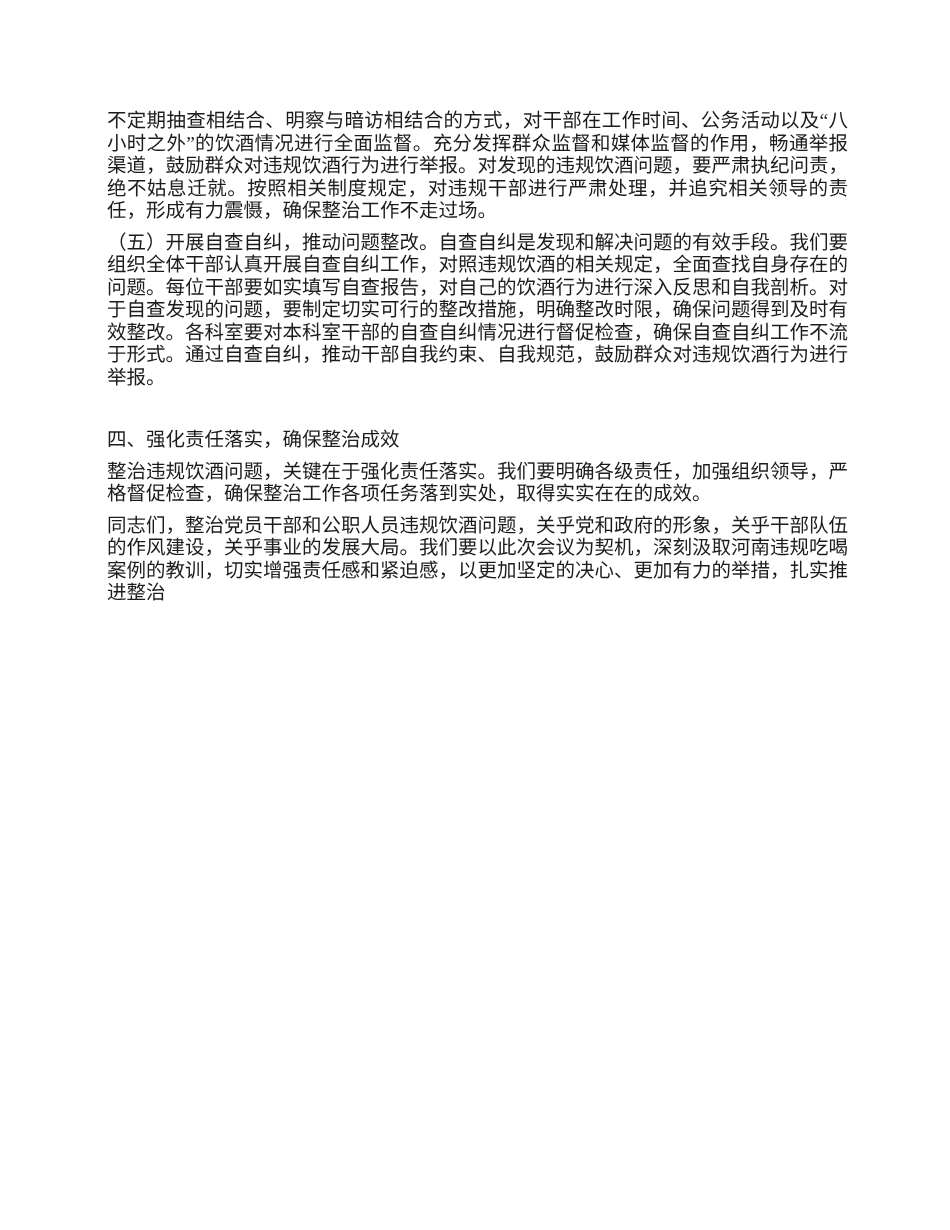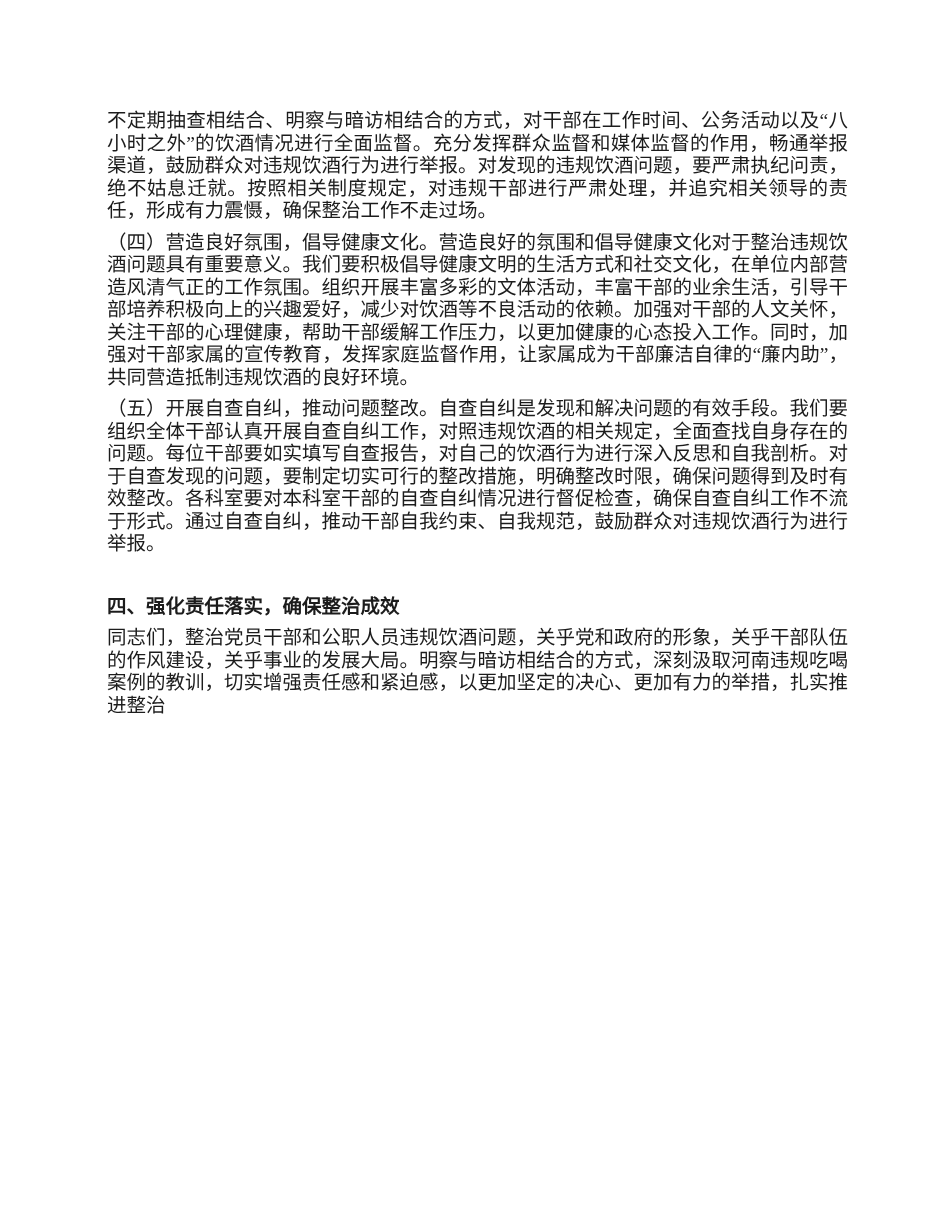--- a/index.html
+++ b/index.html
@@ -30,28 +30,28 @@
     font-size: 19.5px;
     line-height: 22.5px;
     text-align: justify;
     text-justify: inter-ideograph;
   }
   .para {
     margin: 0 0 9px 0;
     word-break: normal;
   }
   .para.heading {
-    font-weight: bold; 
+    font-weight: normal; 
     margin-top: 40px;
   }
 </style>
 </head>
 <body>
 
 <div class="page">
   <div class="content">
     <p class="para">不定期抽查相结合、明察与暗访相结合的方式，对干部在工作时间、公务活动以及“八小时之外”的饮酒情况进行全面监督。充分发挥群众监督和媒体监督的作用，畅通举报渠道，鼓励群众对违规饮酒行为进行举报。对发现的违规饮酒问题，要严肃执纪问责，绝不姑息迁就。按照相关制度规定，对违规干部进行严肃处理，并追究相关领导的责任，形成有力震慑，确保整治工作不走过场。</p>
-    <p class="para">（四）营造良好氛围，倡导健康文化。营造良好的氛围和倡导健康文化对于整治违规饮酒问题具有重要意义。我们要积极倡导健康文明的生活方式和社交文化，在单位内部营造风清气正的工作氛围。组织开展丰富多彩的文体活动，丰富干部的业余生活，引导干部培养积极向上的兴趣爱好，减少对饮酒等不良活动的依赖。加强对干部的人文关怀，关注干部的心理健康，帮助干部缓解工作压力，以更加健康的心态投入工作。同时，加强对干部家属的宣传教育，发挥家庭监督作用，让家属成为干部廉洁自律的“廉内助”，共同营造抵制违规饮酒的良好环境。</p>
     <p class="para">（五）开展自查自纠，推动问题整改。自查自纠是发现和解决问题的有效手段。我们要组织全体干部认真开展自查自纠工作，对照违规饮酒的相关规定，全面查找自身存在的问题。每位干部要如实填写自查报告，对自己的饮酒行为进行深入反思和自我剖析。对于自查发现的问题，要制定切实可行的整改措施，明确整改时限，确保问题得到及时有效整改。各科室要对本科室干部的自查自纠情况进行督促检查，确保自查自纠工作不流于形式。通过自查自纠，推动干部自我约束、自我规范，鼓励群众对违规饮酒行为进行举报。</p>
     <p class="para heading">四、强化责任落实，确保整治成效</p>
-    <p class="para">同志们，整治党员干部和公职人员违规饮酒问题，关乎党和政府的形象，关乎干部队伍的作风建设，关乎事业的发展大局。明察与暗访相结合的方式，深刻汲取河南违规吃喝案例的教训，切实增强责任感和紧迫感，以更加坚定的决心、更加有力的举措，扎实推进整治</p>
+    <p class="para">整治违规饮酒问题，关键在于强化责任落实。我们要明确各级责任，加强组织领导，严格督促检查，确保整治工作各项任务落到实处，取得实实在在的成效。</p>
+    <p class="para">同志们，整治党员干部和公职人员违规饮酒问题，关乎党和政府的形象，关乎干部队伍的作风建设，关乎事业的发展大局。我们要以此次会议为契机，深刻汲取河南违规吃喝案例的教训，切实增强责任感和紧迫感，以更加坚定的决心、更加有力的举措，扎实推进整治</p>
   </div>
 </div>
 
 </body></html>

